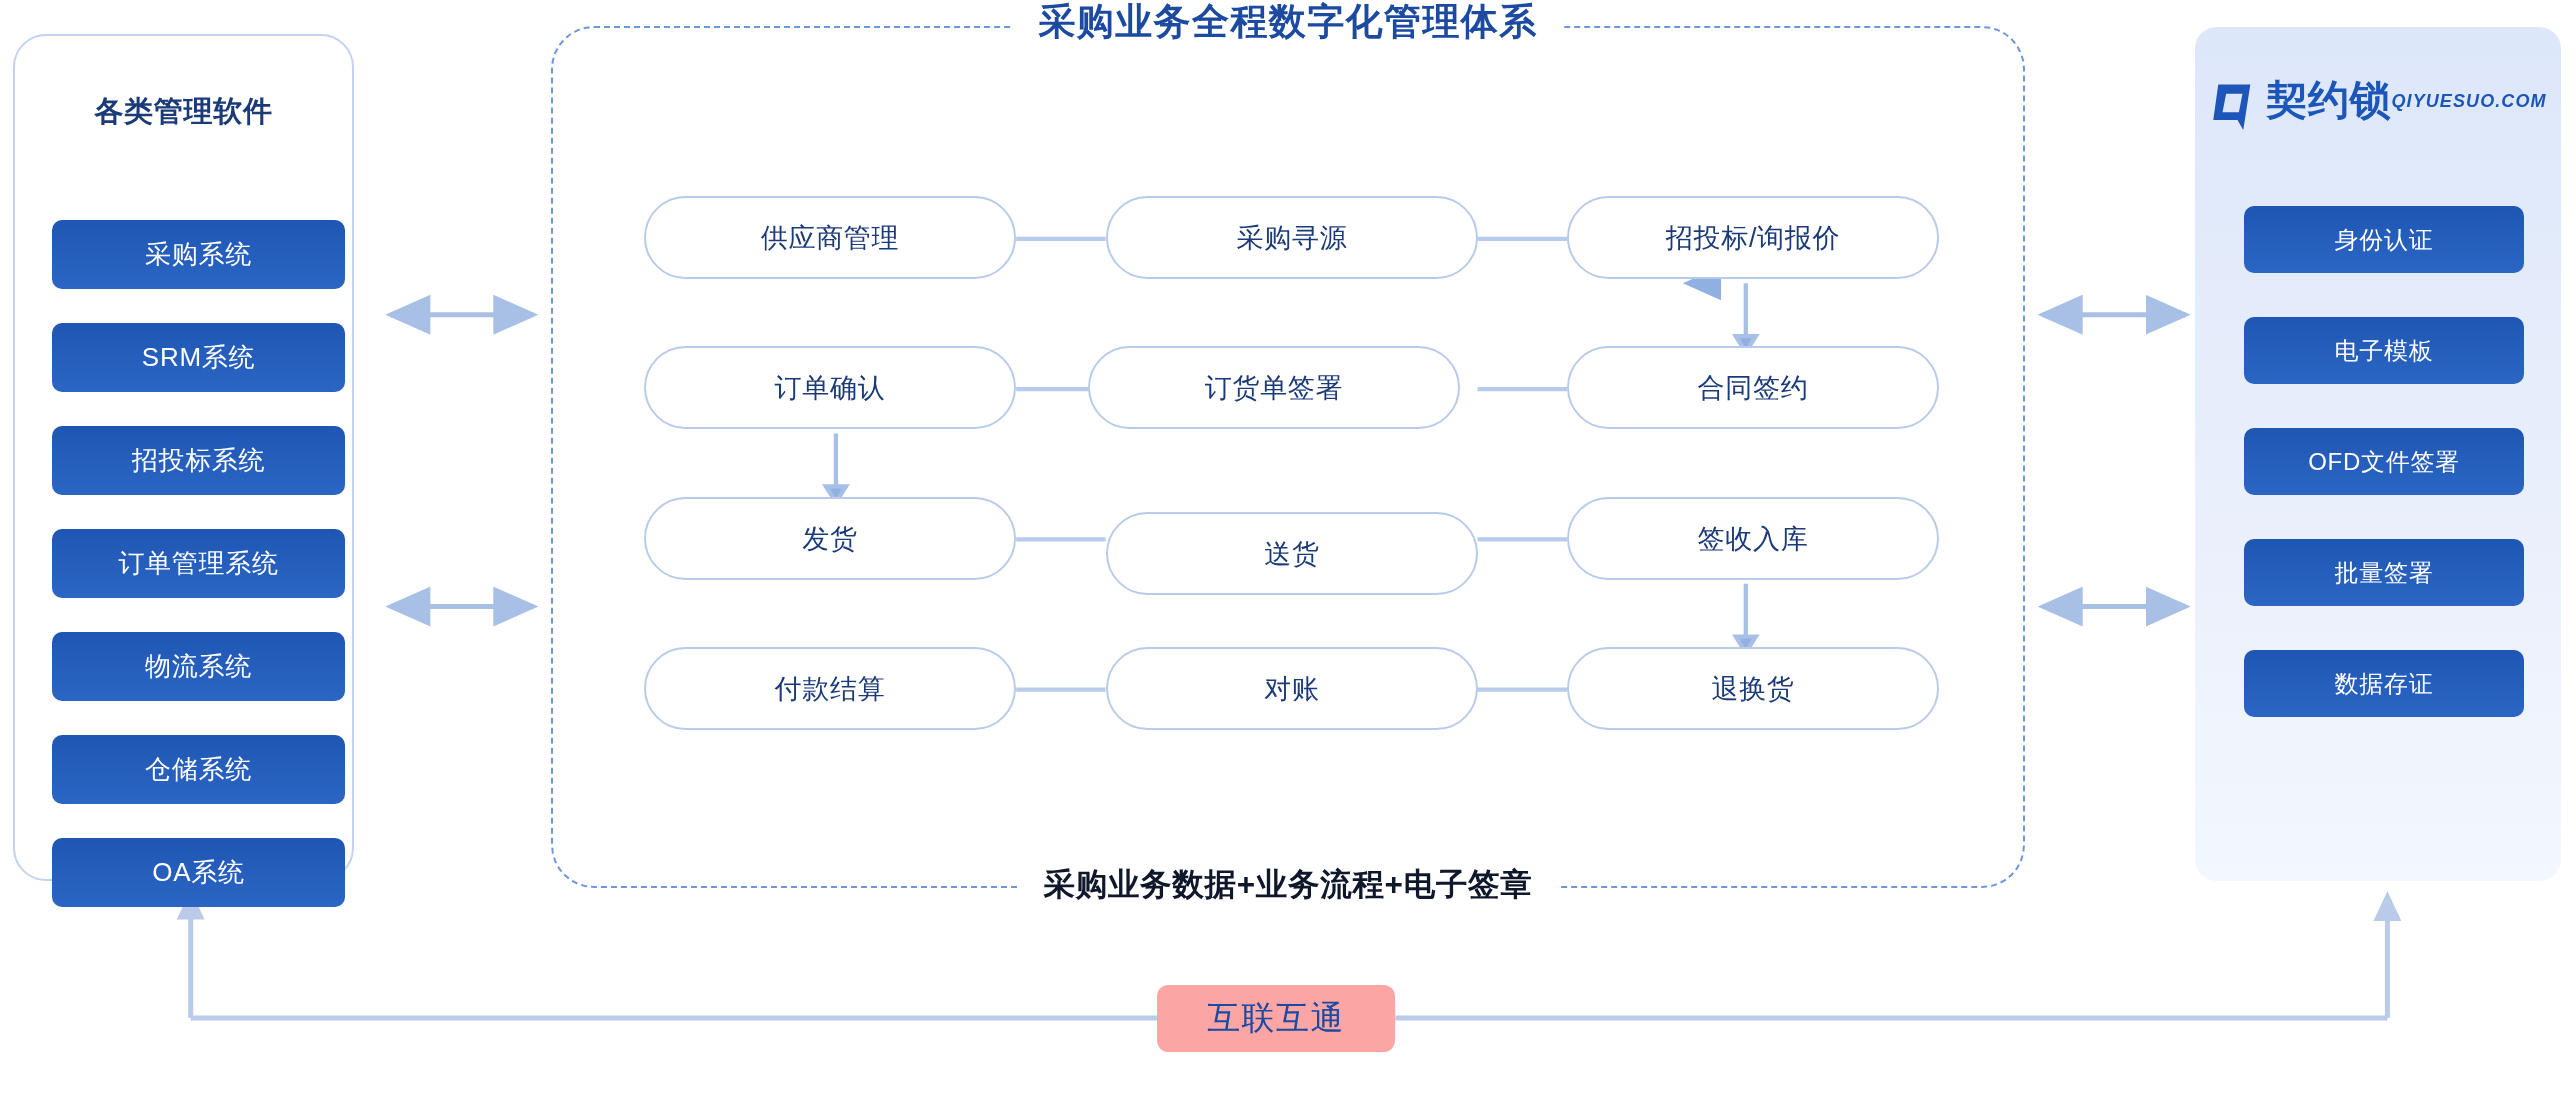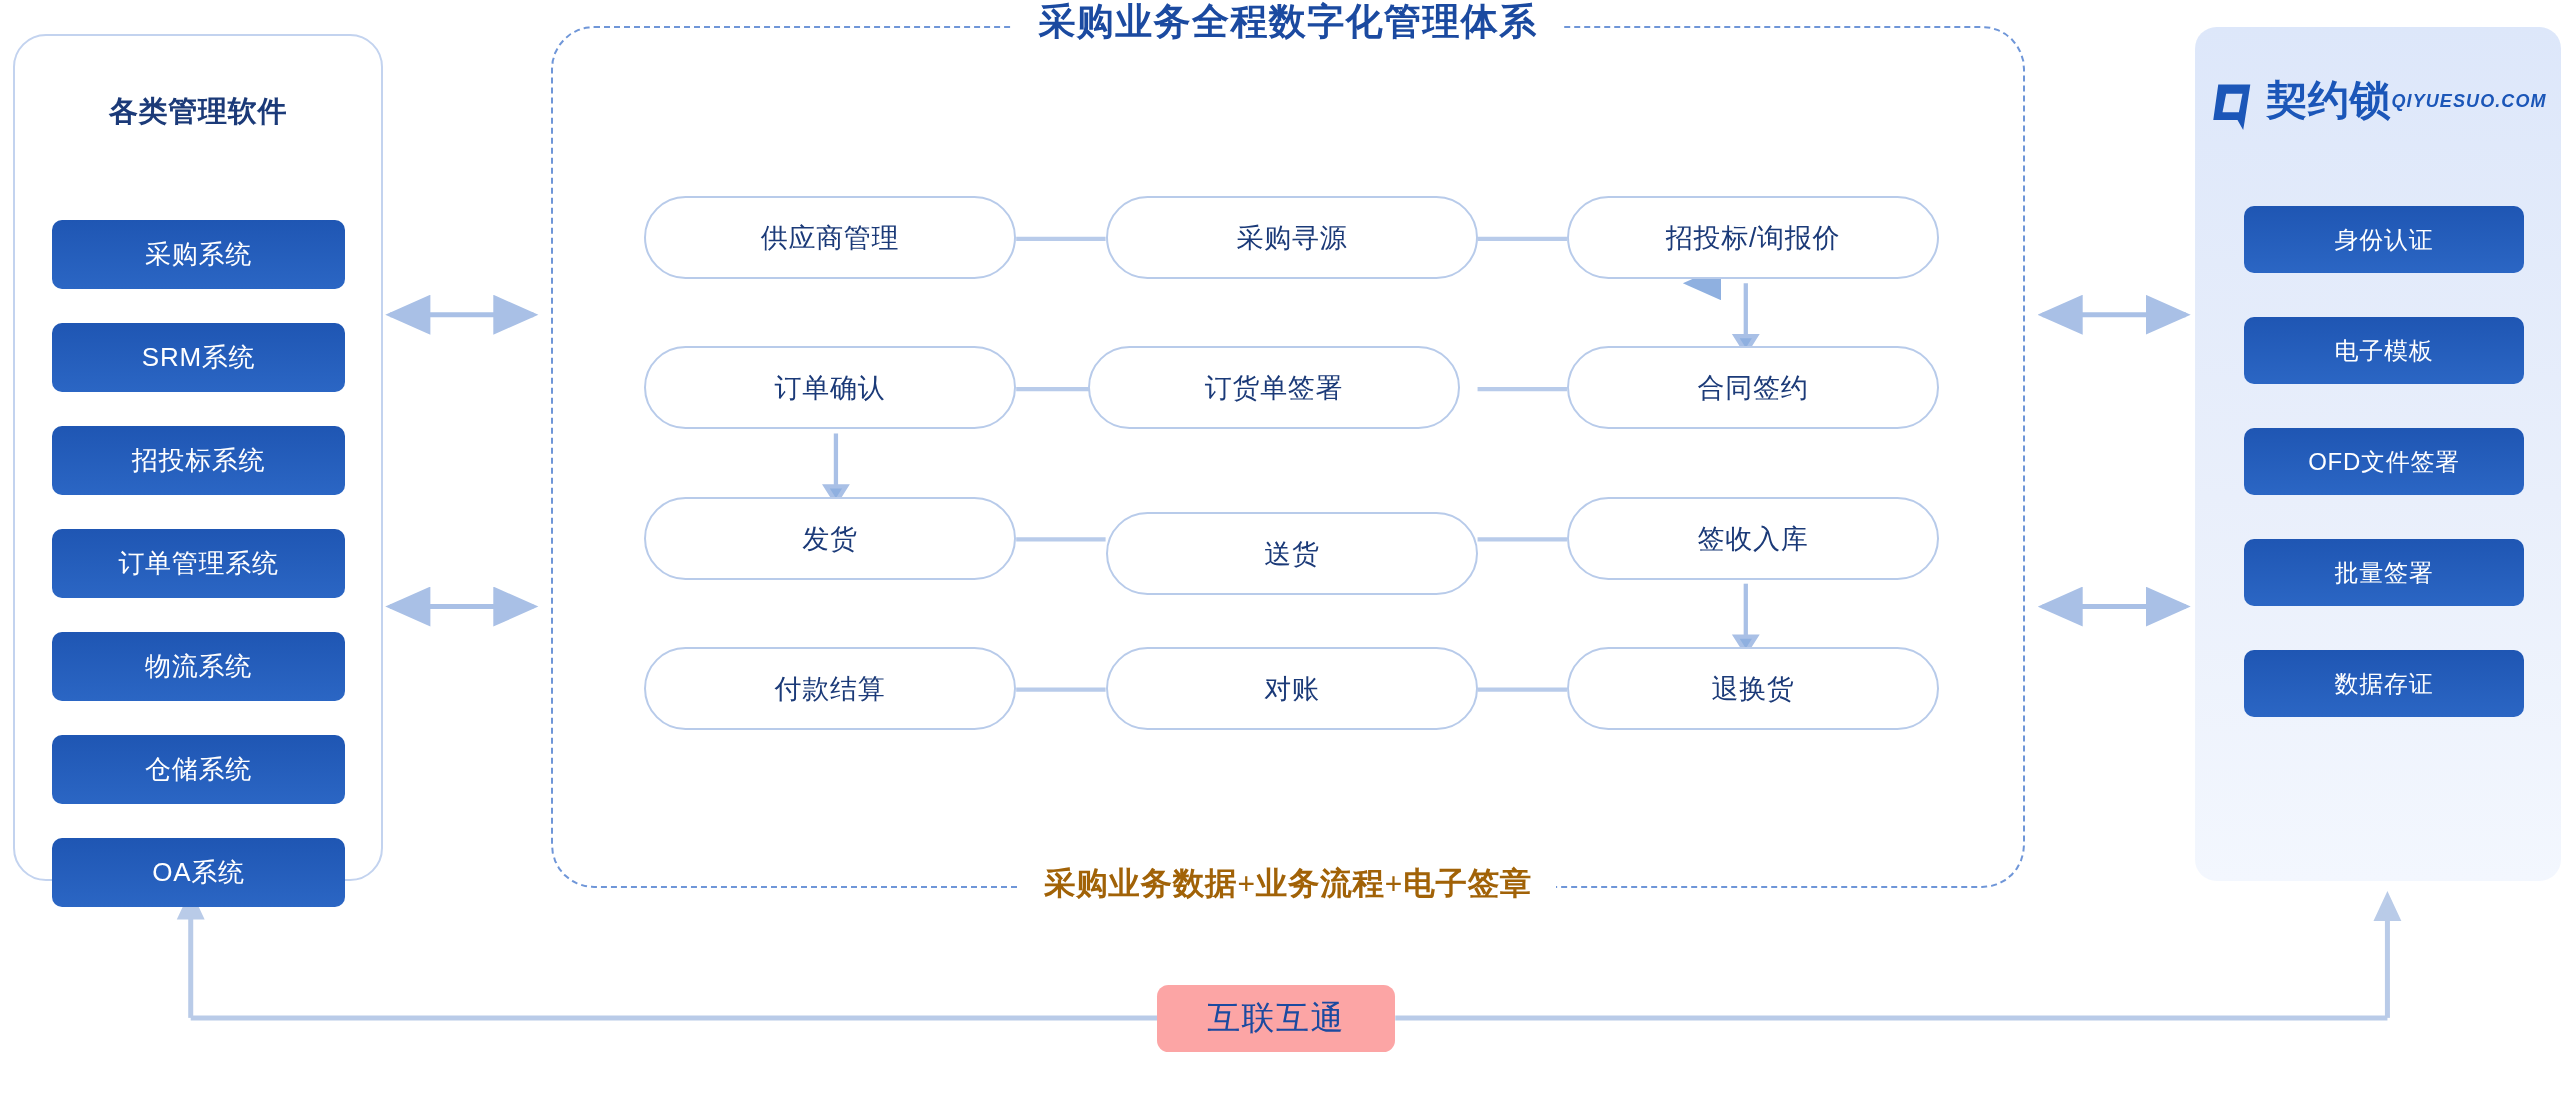--- a/index.html
+++ b/index.html
@@ -26,21 +26,21 @@
     height: 1103px;
     pointer-events: none;
     z-index: 1;
   }
 
   
   #left-panel {
     position: absolute;
     left: 13px;
     top: 34px;
-    width: 370px;
+    width: 341px;
     height: 847px;
     border: 2.1px solid #c3d3ef;
     border-radius: 33px;
     background: #ffffff;
     z-index: 2;
   }
   #left-panel-title {
     position: absolute;
     top: 56px;
     left: 0;
@@ -110,24 +110,23 @@
     width: 1474px;
     text-align: center;
     z-index: 4;
   }
   #center-footer span {
     display: inline-block;
     background: #ffffff;
     padding: 0 24px;
     font-size: 31.5px;
     font-weight: bold;
-    color: #a16207;
+    color: #0f172a;
     letter-spacing: 0.7px;
     line-height: 50px;
-    font-family: Liberation Serif, serif;
   }
 
   
   .flow-node {
     position: absolute;
     width: 372px;
     height: 83px;
     border: 2.9px solid #b8cbea;
     border-radius: 44px;
     background: #ffffff;

